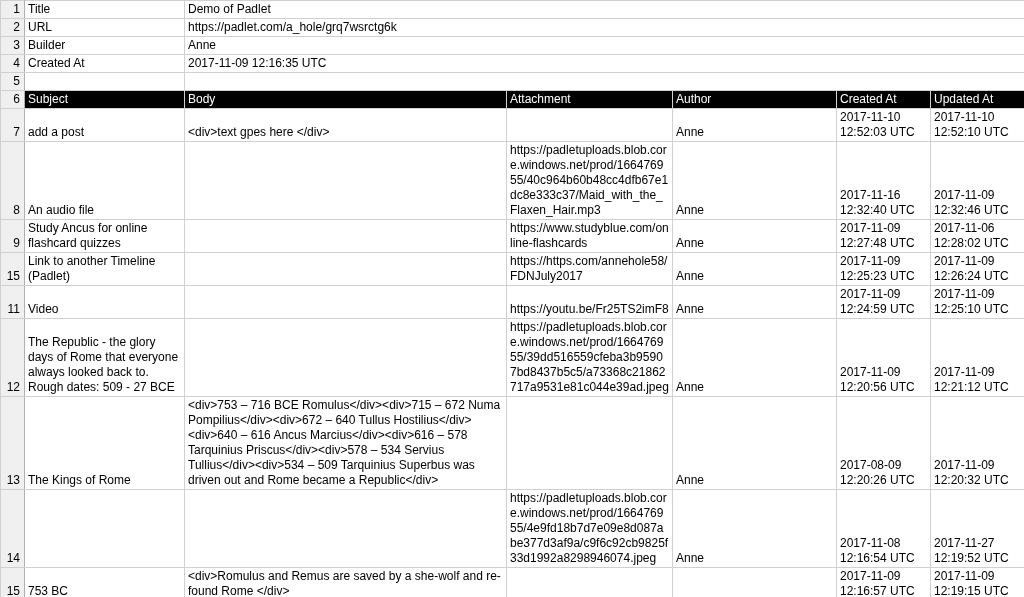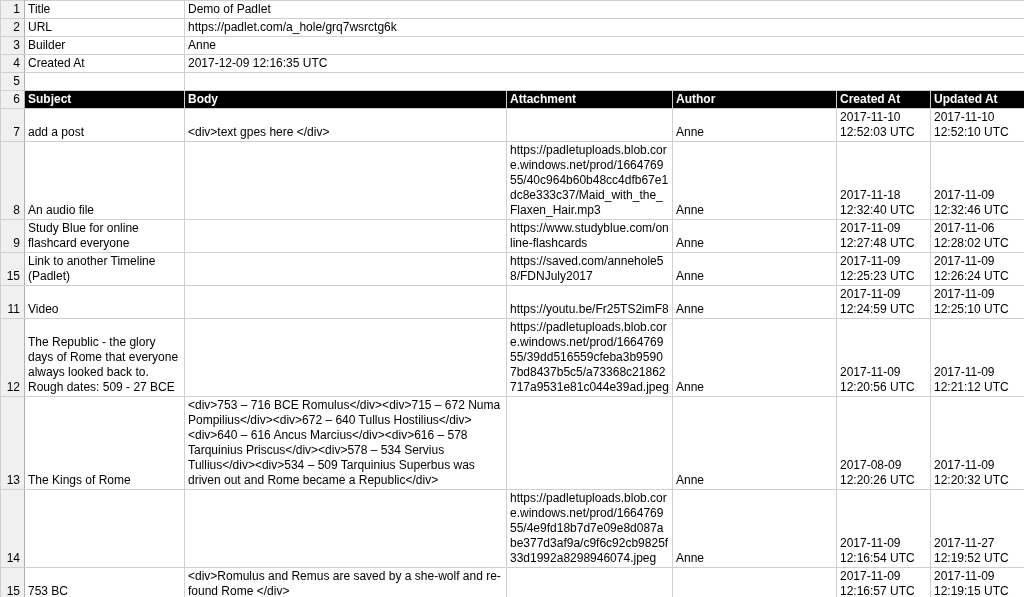--- a/index.html
+++ b/index.html
@@ -31,21 +31,21 @@
     text-align: right;
     vertical-align: bottom;
     color: #000;
     border-right: 1px solid #b0b0b0;
     width: 24px;
     padding-right: 4px;
   }
   tr.headerbar td {
     background: #000;
     color: #fff;
-    font-weight: bold;
+    font-weight: normal;
   }
   tr.headerbar td.rownum {
     background: #f0f0f0;
     color: #000;
     font-weight: normal;
   }
   col.cnum { width: 24px; }
   col.cA { width: 160px; }
   col.cB { width: 322px; }
   col.cC { width: 166px; }
@@ -78,21 +78,21 @@
         <td colspan="5">https://padlet.com/a_hole/grq7wsrctg6k</td>
       </tr>
       <tr>
         <td class="rownum">3</td>
         <td>Builder</td>
         <td colspan="5">Anne</td>
       </tr>
       <tr>
         <td class="rownum">4</td>
         <td>Created At</td>
-        <td colspan="5">2017-12-09 12:16:35 UTC</td>
+        <td colspan="5">2017-11-09 12:16:35 UTC</td>
       </tr>
       <tr>
         <td class="rownum">5</td>
         <td></td>
         <td colspan="5"></td>
       </tr>
       <tr class="headerbar">
         <td class="rownum">6</td>
         <td>Subject</td>
         <td>Body</td>
@@ -109,37 +109,37 @@
         <td>Anne</td>
         <td>2017-11-10 12:52:03 UTC</td>
         <td>2017-11-10 12:52:10 UTC</td>
       </tr>
       <tr>
         <td class="rownum">8</td>
         <td>An audio file</td>
         <td></td>
         <td>https://padletuploads.blob.core.windows.net/prod/166476955/40c964b60b48cc4dfb67e1dc8e333c37/Maid_with_the_Flaxen_Hair.mp3</td>
         <td>Anne</td>
-        <td>2017-11-18 12:32:40 UTC</td>
+        <td>2017-11-16 12:32:40 UTC</td>
         <td>2017-11-09 12:32:46 UTC</td>
       </tr>
       <tr>
         <td class="rownum">9</td>
-        <td>Study Blue for online flashcard everyone</td>
+        <td>Study Ancus for online flashcard quizzes</td>
         <td></td>
         <td>https://www.studyblue.com/online-flashcards</td>
         <td>Anne</td>
         <td>2017-11-09 12:27:48 UTC</td>
         <td>2017-11-06 12:28:02 UTC</td>
       </tr>
       <tr>
         <td class="rownum">15</td>
         <td>Link to another Timeline (Padlet)</td>
         <td></td>
-        <td>https://saved.com/annehole58/FDNJuly2017</td>
+        <td>https://https.com/annehole58/FDNJuly2017</td>
         <td>Anne</td>
         <td>2017-11-09 12:25:23 UTC</td>
         <td>2017-11-09 12:26:24 UTC</td>
       </tr>
       <tr>
         <td class="rownum">11</td>
         <td>Video</td>
         <td></td>
         <td>https://youtu.be/Fr25TS2imF8</td>
         <td>Anne</td>
@@ -163,21 +163,21 @@
         <td>Anne</td>
         <td>2017-08-09 12:20:26 UTC</td>
         <td>2017-11-09 12:20:32 UTC</td>
       </tr>
       <tr>
         <td class="rownum">14</td>
         <td></td>
         <td></td>
         <td>https://padletuploads.blob.core.windows.net/prod/166476955/4e9fd18b7d7e09e8d087abe377d3af9a/c9f6c92cb9825f33d1992a8298946074.jpeg</td>
         <td>Anne</td>
-        <td>2017-11-09 12:16:54 UTC</td>
+        <td>2017-11-08 12:16:54 UTC</td>
         <td>2017-11-27 12:19:52 UTC</td>
       </tr>
       <tr>
         <td class="rownum">15</td>
         <td>753 BC</td>
         <td>&lt;div&gt;Romulus and Remus are saved by a she-wolf and re-found Rome &lt;/div&gt;</td>
         <td></td>
         <td></td>
         <td>2017-11-09 12:16:57 UTC</td>
         <td>2017-11-09 12:19:15 UTC</td>

